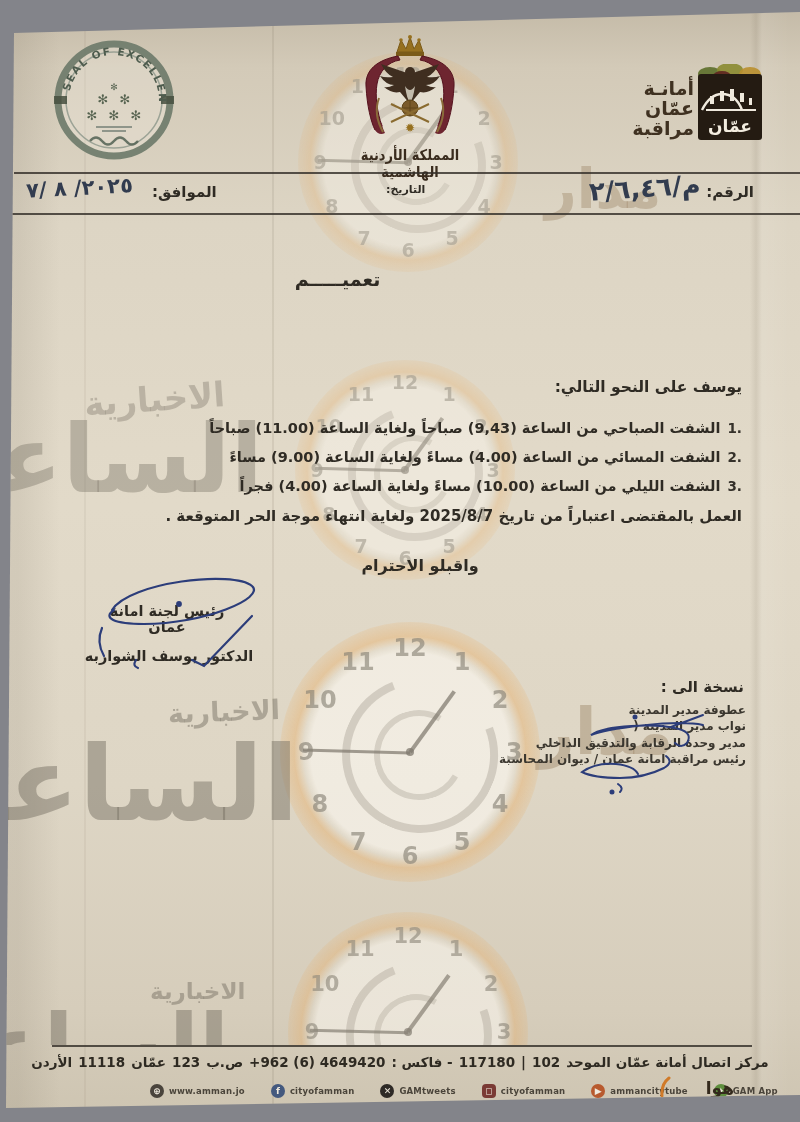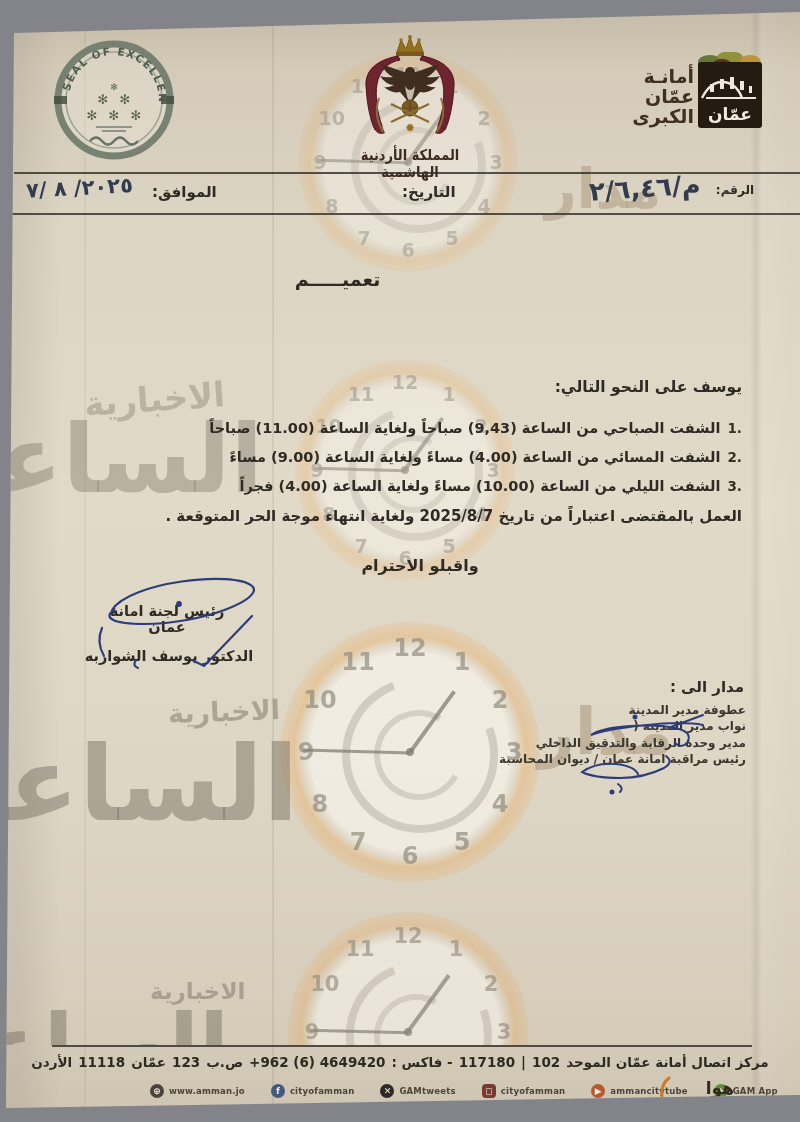--- a/index.html
+++ b/index.html
@@ -179,25 +179,25 @@
         <circle cx="75" cy="74" r="8" fill="#7a5a2a" stroke="#5e4418" stroke-width="1"></circle>
         <path d="M67,74 h16 M75,66 v16" stroke="#5e4418" stroke-width="1"></path>
         <path d="M56,88 L94,70 M56,70 L94,88" stroke="#8a6b30" stroke-width="2"></path>
         <text x="75" y="98" font-size="12" text-anchor="middle" fill="#96701f">✹</text>
         <path d="M48,98 q-10,-18 -4,-34" fill="none" stroke="#8a6b3a" stroke-width="2"></path>
         <path d="M102,98 q10,-18 4,-34" fill="none" stroke="#8a6b3a" stroke-width="2"></path>
       </svg>
       <div class="b" style="font-size:13px;color:#3a2c1e;transform:scaleY(1.15);letter-spacing:-1px;filter:blur(.3px);margin-top:2px;">المملكة الأردنية الهاشمية</div>
     </div>
 
-    <div class="ct" style="left:622px;top:52px;width:168px;height:96px;text-decoration:underline;">
+    <div class="ct" style="left:622px;top:64px;width:168px;height:96px;text-decoration:underline;">
       <div class="gam-text" style="position:absolute;right:96px;top:14px;width:72px;">
         <div>أمانـة</div>
         <div>عمّان</div>
-        <div>الكبرى</div>
+        <div>مراقبة</div>
       </div>
       <svg style="position:absolute;right:24px;top:0" width="70" height="86" viewBox="0 0 70 86">
         <ellipse cx="14" cy="10" rx="12" ry="7" fill="#5c6e2a" opacity=".9"></ellipse>
         <ellipse cx="34" cy="6" rx="13" ry="7" fill="#8a8a30" opacity=".9"></ellipse>
         <ellipse cx="54" cy="10" rx="11" ry="7" fill="#b98f2e" opacity=".9"></ellipse>
         <ellipse cx="26" cy="12" rx="9" ry="5" fill="#5e2420" opacity=".9"></ellipse>
         <rect x="2" y="10" width="64" height="66" rx="3" fill="#241b12"></rect>
         <path d="M6,46 q8,-16 20,-16 q14,0 20,16" fill="none" stroke="#efe9dd" stroke-width="2.4"></path>
         <path d="M10,46 h50" stroke="#efe9dd" stroke-width="2"></path>
         <rect x="14" y="32" width="4" height="8" fill="#efe9dd"></rect>
@@ -205,23 +205,23 @@
         <rect x="34" y="25" width="4" height="12" fill="#efe9dd"></rect>
           <rect x="44" y="29" width="4" height="9" fill="#efe9dd"></rect>
         <rect x="53" y="34" width="3" height="7" fill="#efe9dd"></rect>
         <text x="34" y="68" text-anchor="middle" font-size="17" font-weight="bold" fill="#f2ecdf" font-family="DejaVu Sans,sans-serif">عمّان</text>
       </svg>
     </div>
 
     <div class="hline" style="left:14px;top:172px;width:786px;"></div>
     <div class="hline" style="left:10px;top:213px;width:790px;"></div>
 
-    <div class="ct b rtl" style="right:46px;top:183px;font-size:12px;">الرقم:</div>
+    <div class="ct b rtl" style="right:46px;top:183px;font-size:15px;">الرقم:</div>
     <div class="ct hand rtl" style="right:100px;top:173px;font-size:26px;transform:rotate(-4deg);letter-spacing:2px;">م/٢/٦,٤٦</div>
-    <div class="ct b rtl" style="left:402px;top:183px;font-size:15px;">التاريخ:</div>
+    <div class="ct b rtl" style="left:386px;top:183px;font-size:11px;">التاريخ:</div>
     <div class="ct b rtl" style="left:152px;top:183px;font-size:15px;">الموافق:</div>
     <div class="ct hand" dir="ltr" style="left:26px;top:176px;font-size:21px;transform:rotate(-3deg);letter-spacing:1px;">٢٠٢٥/ ٨ /٧</div>
 
     <div class="ct b" style="left:0;top:268px;width:675px;text-align:center;font-size:19px;">تعميـــــم</div>
 
     <div class="ct b rtl" style="right:58px;top:378px;font-size:15.5px;">يوسف على النحو التالي:</div>
 
     <div class="ct" id="shift-list" style="right:58px;top:420px;display:flex;flex-direction:column;gap:13px;font-size:14.5px;font-weight:bold;">
         <div class="shift-row">
           <span class="shift-num">1.</span>
@@ -246,21 +246,21 @@
         <path d="M28,42 C45,14 150,2 168,18 C182,30 120,56 60,56 C30,56 18,50 30,42"></path>
         <circle cx="95" cy="36" r="1.8" fill="#2c3d7a"></circle>
         <path d="M18,60 q-6,14 2,28"></path>
         <path d="M168,48 L120,98 L108,92"></path>
         <path d="M52,92 q-4,6 2,8"></path>
       </g>
     </svg>
     <div class="ct b rtl" style="left:92px;top:603px;width:150px;text-align:center;font-size:14.5px;">رئيس لجنة امانة عمان</div>
     <div class="ct b rtl" style="left:84px;top:648px;width:170px;text-align:center;font-size:14.5px;">الدكتور يوسف الشواربه</div>
 
-    <div class="ct b rtl" style="right:56px;top:678px;font-size:15px;">مدار الى :</div>
+    <div class="ct b rtl" style="right:56px;top:678px;font-size:15px;">نسخة الى :</div>
     <div class="ct" id="copy-list" style="right:54px;top:702px;">
         <div class="copy-line">عطوفة مدير المدينة</div>
         <div class="copy-line">نواب مدير المدينة (</div>
         <div class="copy-line">مدير وحدة الرقابة والتدقيق الداخلي</div>
         <div class="copy-line">رئيس مراقبة امانة عمان / ديوان المحاسبة</div>
       </div>
     <svg class="sig-svg" style="left:575px;top:705px" width="140" height="50" viewBox="0 0 140 50">
       <g fill="none" stroke="#2c3d7a" stroke-width="2" stroke-linecap="round">
         <path d="M128,10 L96,22 M128,20 C100,14 30,24 16,30 C30,20 80,18 104,24 M104,24 q14,4 8,14 q-6,6 -12,0"></path>
         <circle cx="60" cy="12" r="1.5" fill="#2c3d7a"></circle>

